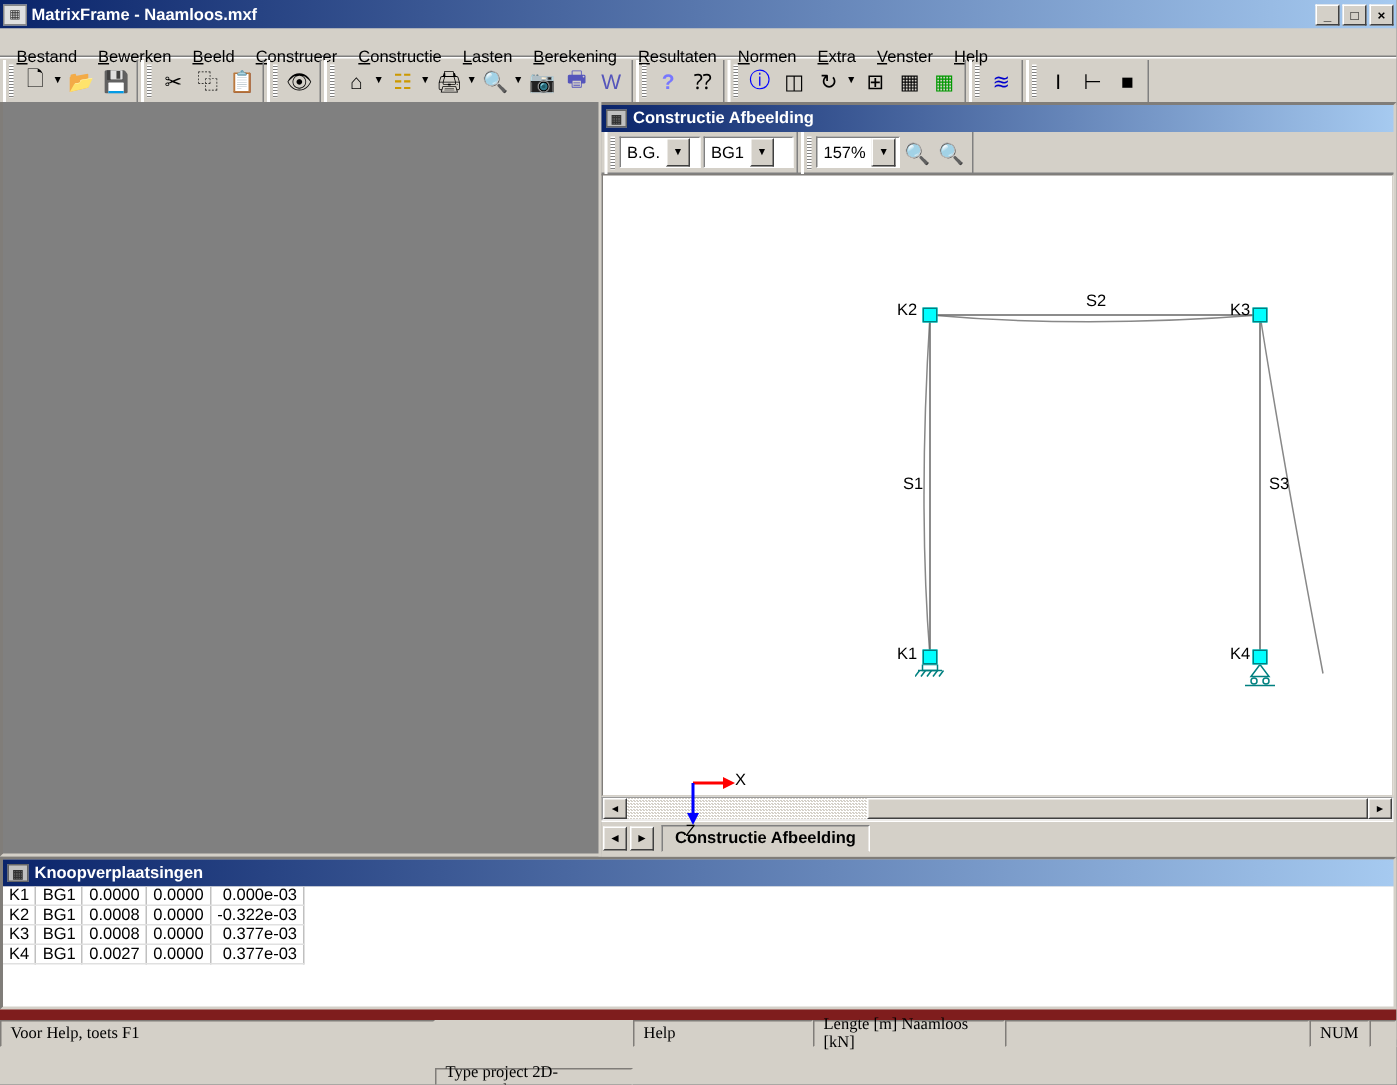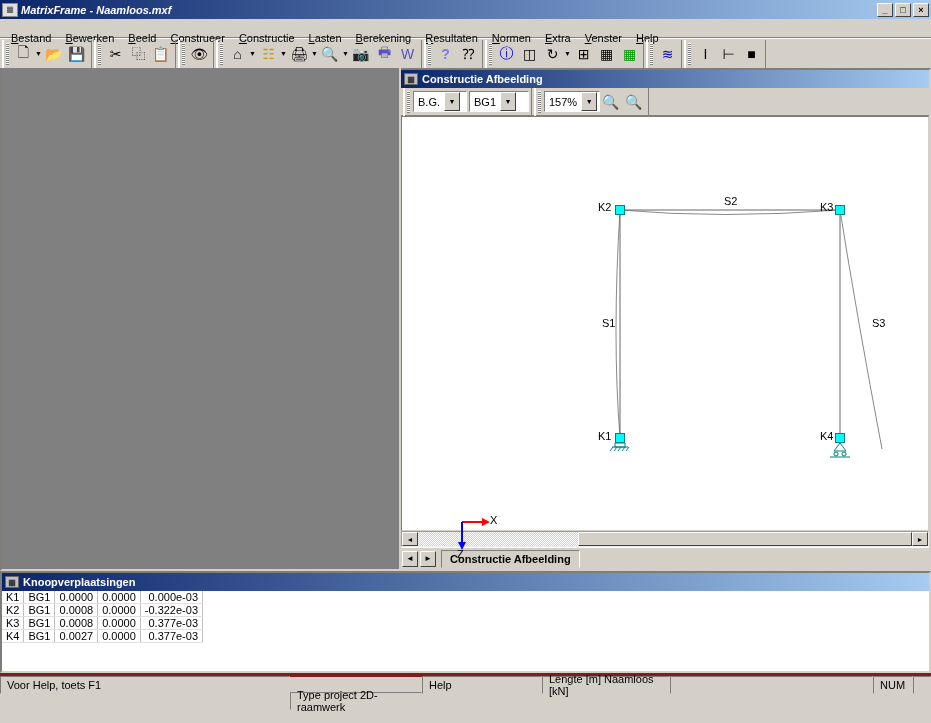--- a/index.html
+++ b/index.html
@@ -1,19 +1,19 @@
 <!DOCTYPE html>
 <html><head>
 <meta charset="utf-8">
 <style>
 * { box-sizing: border-box; margin: 0; padding: 0; }
 body { font-family: Tahoma, Arial, sans-serif; font-size: 11px; background: #d4d0c8; width: 931px; height: 723px; overflow: hidden; }
 .titlebar { background: linear-gradient(to right, #0a246a, #a6caf0); color: white; height: 19px; display: flex; align-items: center; padding: 0 2px; }
 .titlebar-icon { width: 16px; height: 14px; background: #e0e0e0; margin-right: 3px; border: 1px solid #888; font-size: 8px; display:flex; align-items:center; justify-content:center; color:#333;}
-.titlebar-text { flex: 1; font-weight: bold; font-size: 11px; font-style: italic; }
+.titlebar-text { flex: 1; font-weight: bold; font-size: 11px; }
 .winbtns { display: flex; }
 .winbtn { width: 16px; height: 14px; background: #d4d0c8; border: 1px solid; border-color: #fff #404040 #404040 #fff; margin-left: 2px; font-size: 9px; font-family: Arial; display:flex; align-items:center; justify-content:center; color:#000; cursor:pointer; font-weight:bold;}
 .menubar { background: #d4d0c8; height: 19px; display: flex; align-items: center; padding: 0 4px; border-bottom: 1px solid #808080; }
 .menuitem { padding: 2px 7px; cursor: pointer; margin-top: 20px; }
 .menuitem u { text-decoration: underline; }
 .toolbar { background: #d4d0c8; height: 30px; display: flex; align-items: center; padding: 2px; border-top: 1px solid #fff; }
 .tgroup { display: flex; align-items: center; padding: 0 2px; border-left: 2px solid #fff; border-right: 1px solid #808080; height: 28px; margin-right: 2px; }
 .tgroup::before { content:''; width:3px; height:22px; background: repeating-linear-gradient(to bottom, #fff 0, #fff 1px, #808080 1px, #808080 2px); margin-right:3px;}
 .tbtn { width: 23px; height: 22px; border: 1px solid transparent; display: flex; align-items: center; justify-content: center; cursor: pointer; font-size: 14px; }
 .tdrop { width:8px; font-size:7px; display:flex; align-items:center; cursor:pointer;}
@@ -37,21 +37,21 @@
 .scrollbar-h { height: 16px; background: #d4d0c8; display: flex; border: 1px inset;}
 .scroll-btn { width:16px; height:14px; background:#d4d0c8; border:1px solid; border-color:#fff #404040 #404040 #fff; font-size:7px; display:flex; align-items:center; justify-content:center;}
 .scroll-track { flex:1; background: repeating-conic-gradient(#d4d0c8 0 25%, #fff 0 50%) 0 0/2px 2px; }
 .scroll-thumb { background:#d4d0c8; border:1px solid; border-color:#fff #404040 #404040 #fff; height:14px;}
 .bottompanel { height: 102px; background: #d4d0c8; border: 2px inset #d4d0c8; display:flex; flex-direction:column;}
 .grid { background: white; flex:1; overflow:hidden;}
 .grid table { border-collapse: collapse; font-size: 11px; }
 .grid th { background: #d4d0c8; border: 1px solid; border-color: #fff #808080 #808080 #fff; padding: 1px 4px; font-weight: normal; text-align:center;}
 .grid td { border-right: 1px solid #c0c0c0; border-bottom: 1px solid #e0e0e0; padding: 0 4px; text-align: right; }
 .grid td.c { text-align:center; }
-.statusbar { height: 20px; background: #d4d0c8; display: flex; align-items: center; border-top: 4px solid #7f1d1d; font-size:11px;}
+.statusbar { height: 20px; background: #d4d0c8; display: flex; align-items: flex-start; border-top: 7px solid #7f1d1d; font-size:11px;font-family:Liberation Serif, serif;}
 .statuspane { border: 1px inset #d4d0c8; padding: 1px 6px; height: 18px; display:flex; align-items:center;}
 </style>
 </head>
 <body>
 
 <div class="titlebar">
   <div class="titlebar-icon">▦</div>
   <div class="titlebar-text">MatrixFrame - Naamloos.mxf</div>
   <div class="winbtns">
     <div class="winbtn">_</div>
@@ -166,21 +166,21 @@
       <div class="nodelabel" style="left:196px; top:313px;">K1</div>
       <div class="node" style="left:213px; top:88px;"></div>
       <div class="nodelabel" style="left:196px; top:84px;">K2</div>
       <div class="node" style="left:433px; top:88px;"></div>
       <div class="nodelabel" style="left:418px; top:84px;">K3</div>
       <div class="node" style="left:433px; top:316px;"></div>
       <div class="nodelabel" style="left:418px; top:313px;">K4</div>
 
       <div class="memlabel" style="left:200px; top:200px;">S1</div>
       <div class="memlabel" style="left:322px; top:78px;">S2</div>
-      <div class="memlabel" style="left:470px; top:200px;text-align:center;">S3</div>
+      <div class="memlabel" style="left:444px; top:200px;text-align:center;">S3</div>
 
       <svg style="position:absolute; left:208px; top:326px; width:20px; height:14px;">
           <rect x="5" y="0" width="10" height="4" fill="none" stroke="#008080"></rect>
           <line x1="2" y1="4" x2="18" y2="4" stroke="#008080"></line>
           <line x1="3" y1="4" x2="0" y2="8" stroke="#008080"></line>
           <line x1="7" y1="4" x2="4" y2="8" stroke="#008080"></line>
           <line x1="11" y1="4" x2="8" y2="8" stroke="#008080"></line>
           <line x1="15" y1="4" x2="12" y2="8" stroke="#008080"></line>
           <line x1="19" y1="4" x2="16" y2="8" stroke="#008080"></line>
         </svg>

